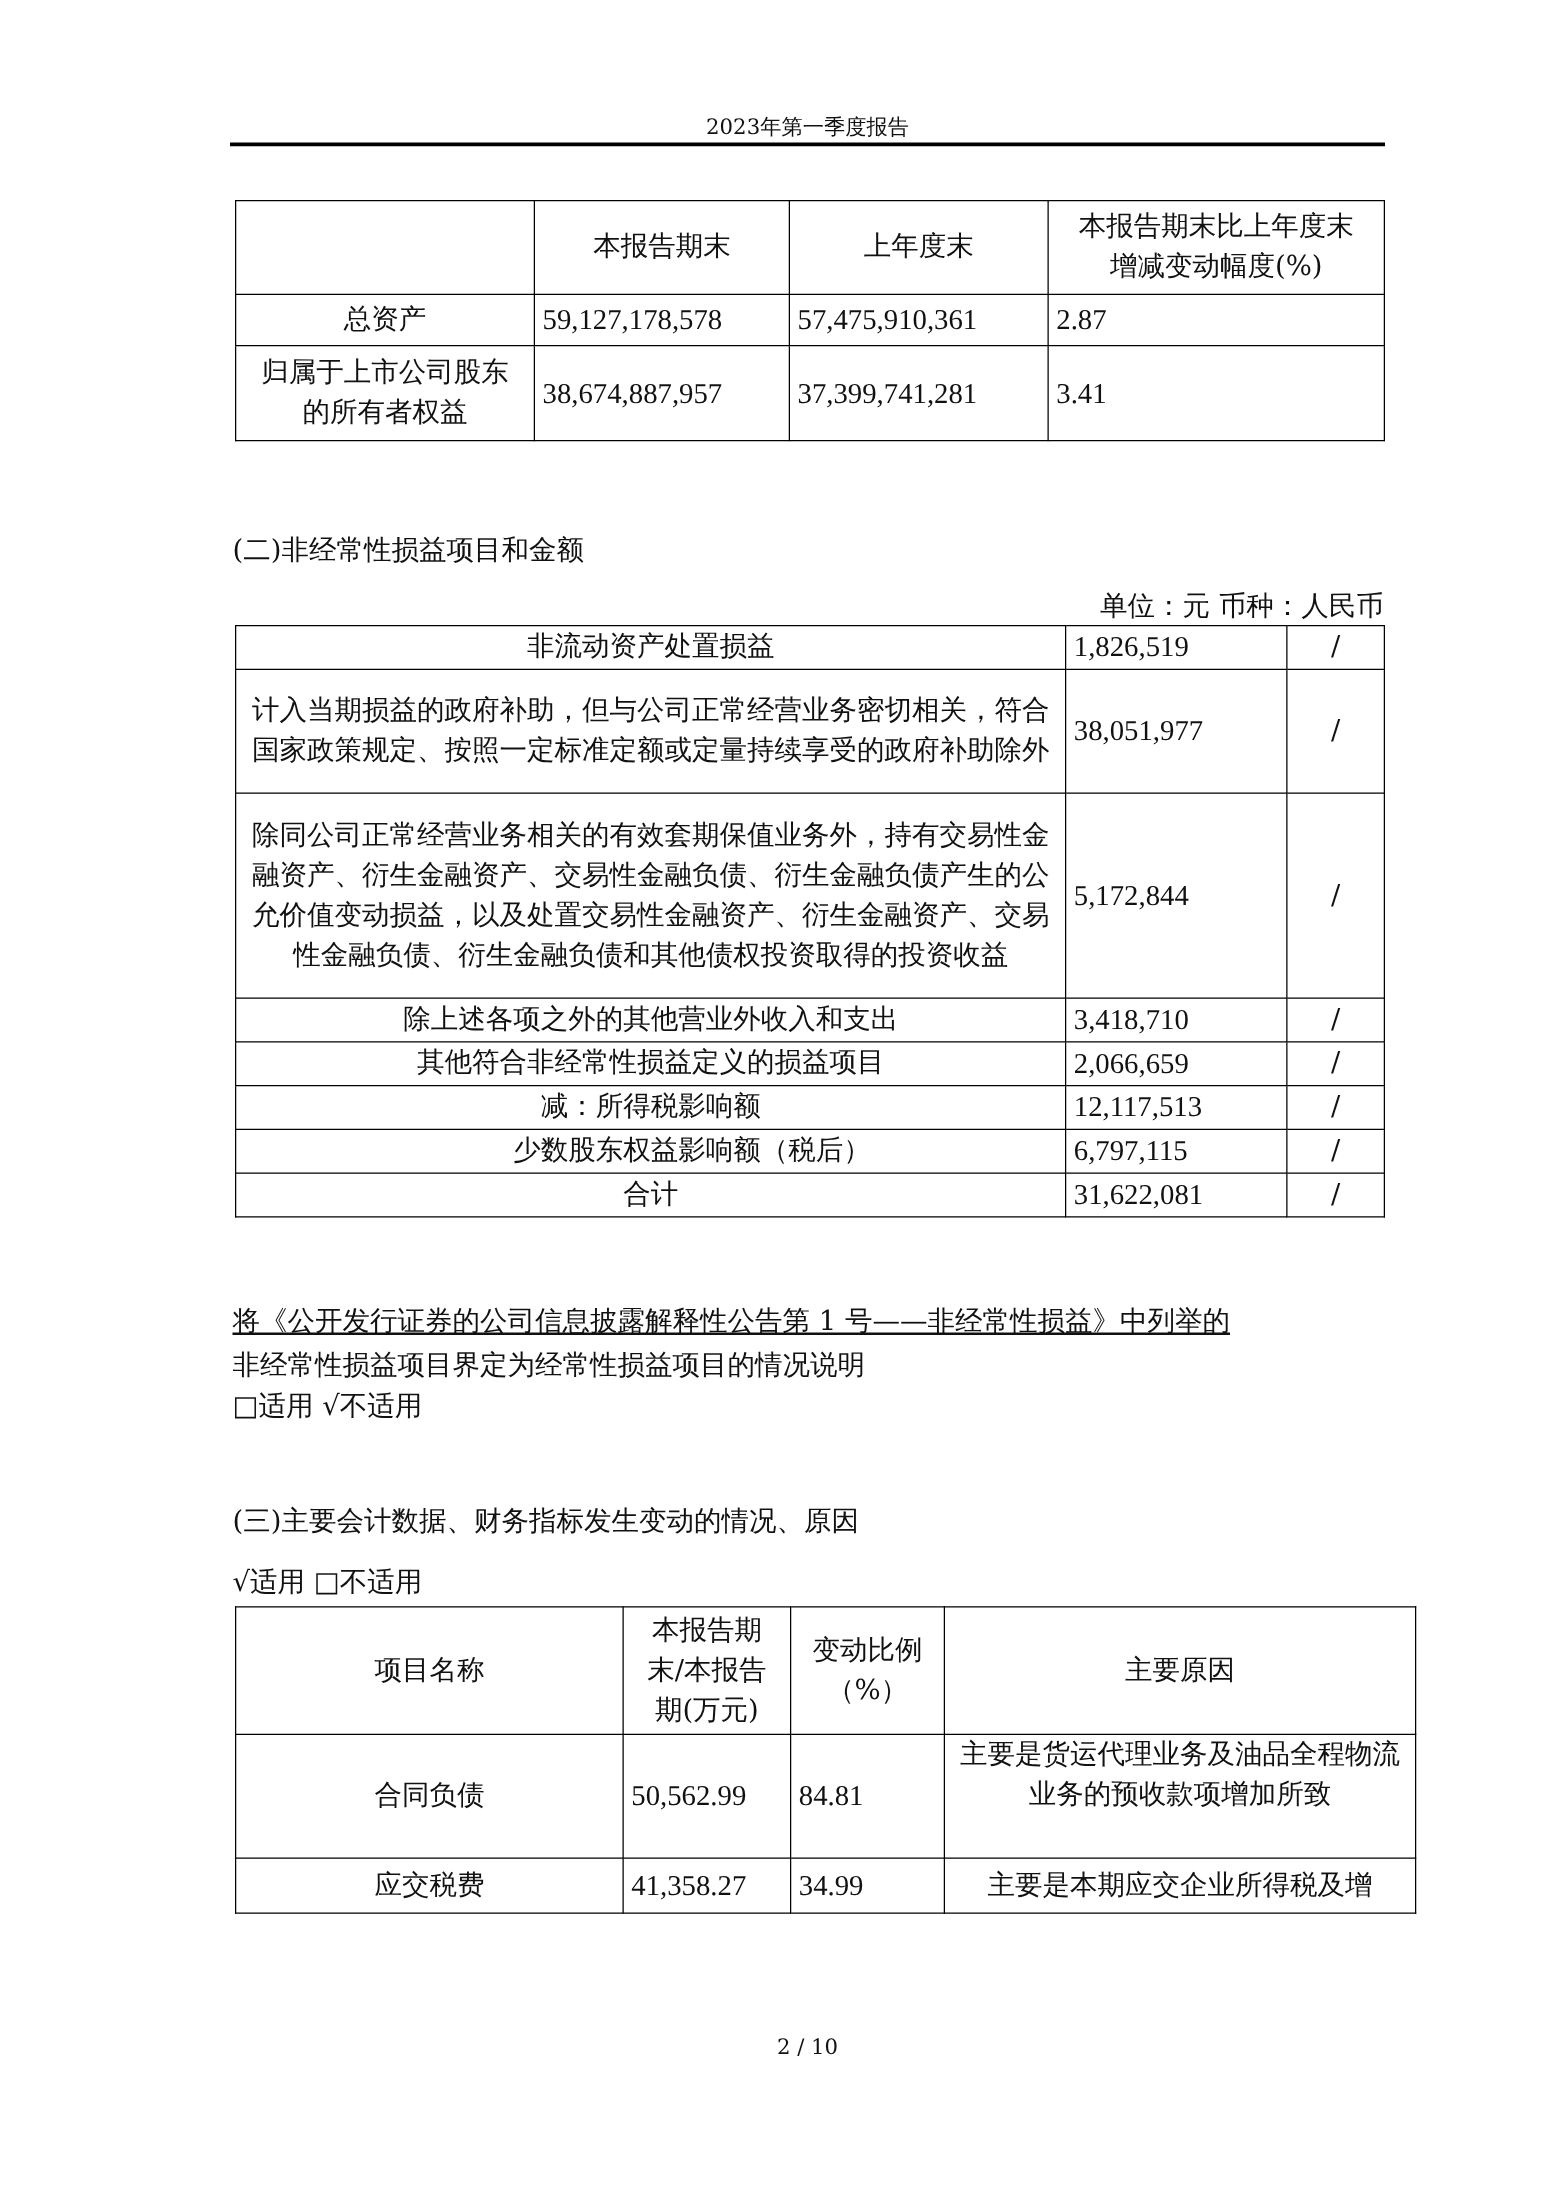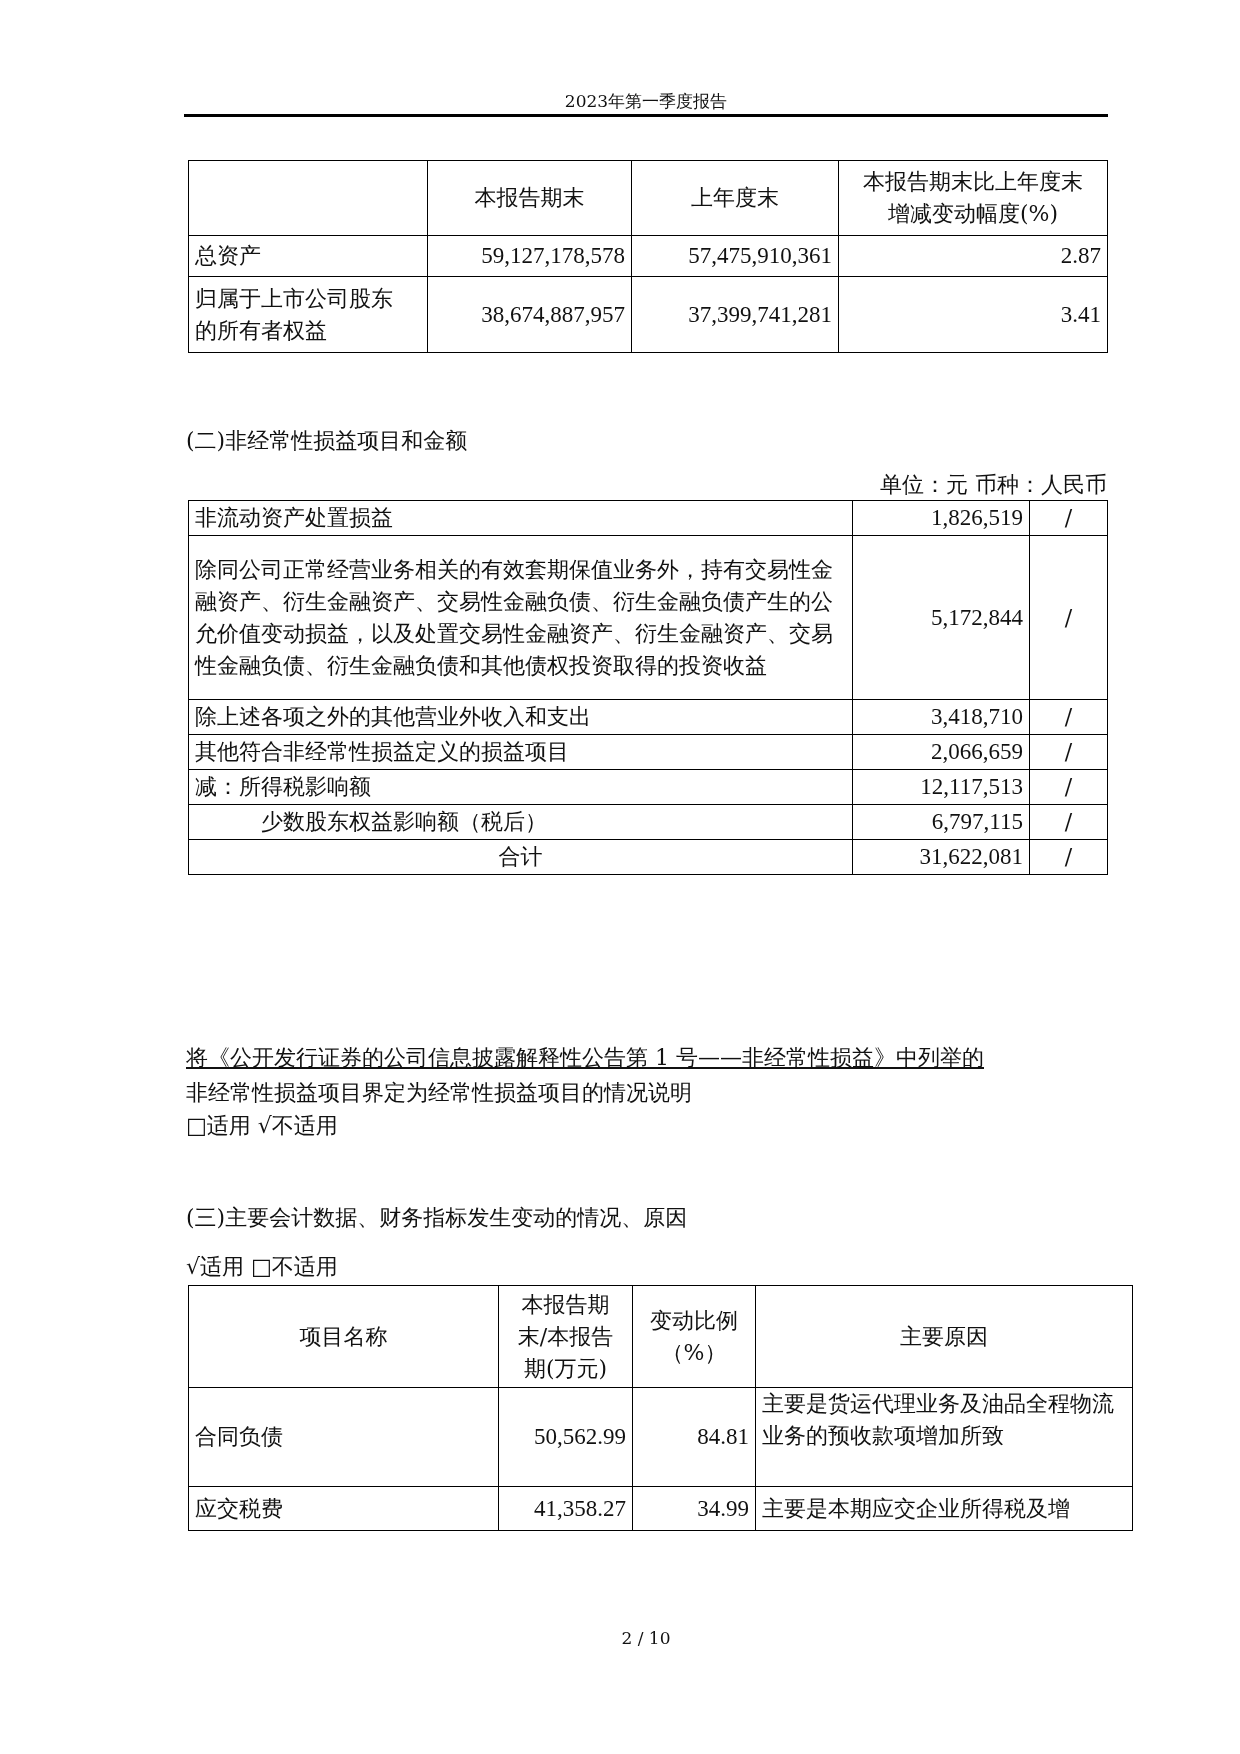--- a/index.html
+++ b/index.html
@@ -4,23 +4,23 @@
 <style>
   html, body { margin:0; padding:0; background:#ffffff; }
   body { width:1240px; height:1754px; position:relative; overflow:hidden;
          font-family:"DejaVu Serif","Liberation Serif",serif; color:#111; }
   .abs { position:absolute; }
   .hdr-title { left:0; width:1292px; top:90px; text-align:center; font-size:17px; }
   .hdr-rule { left:184px; top:114px; width:924px; height:3px; background:#000; }
   table { border-collapse:collapse; position:absolute; table-layout:fixed; }
   td, th { border:1.5px solid #000; font-weight:normal; font-size:22px; line-height:32px;
            padding:0 6px; vertical-align:middle; }
-  .num { text-align:right; font-family:"Liberation Serif","DejaVu Serif",serif; font-size:23px; }
+  .num { text-align:left; font-family:"Liberation Serif","DejaVu Serif",serif; font-size:23px; }
   .ctr { text-align:center; }
-  .lft { text-align:left; }
+  .lft { text-align:center; }
   .t1 { left:188px; top:160px; width:919px;border-radius:10px; }
   .t2 { left:188px; top:500px; width:919px; }
   .t3 { left:188px; top:1285px; width:944px; }
   .para { left:186px; font-size:22px; line-height:33px; white-space:nowrap; }
   .unit { right:133px; top:470px; font-size:22px;text-align:center; }
   .footer { left:0; width:1292px; top:1628px; text-align:center; font-size:17px; }
   .indent { padding-left:72px; }
 </style>
 </head>
 <body>
@@ -69,20 +69,25 @@
 <table class="t2">
   <colgroup>
       <col style="width:664px">
       <col style="width:177px">
       <col style="width:78px">
     </colgroup>
   <tbody>
   <tr style="height:35px">
     <td class="lft">非流动资产处置损益</td>
     <td class="num">1,826,519</td>
+    <td class="ctr">/</td>
+  </tr>
+  <tr style="height:99px">
+    <td class="lft">计入当期损益的政府补助，但与公司正常经营业务密切相关，符合国家政策规定、按照一定标准定额或定量持续享受的政府补助除外</td>
+    <td class="num">38,051,977</td>
     <td class="ctr">/</td>
   </tr>
   <tr style="height:164px">
     <td class="lft">除同公司正常经营业务相关的有效套期保值业务外，持有交易性金融资产、衍生金融资产、交易性金融负债、衍生金融负债产生的公允价值变动损益，以及处置交易性金融资产、衍生金融资产、交易性金融负债、衍生金融负债和其他债权投资取得的投资收益</td>
     <td class="num">5,172,844</td>
     <td class="ctr">/</td>
   </tr>
   <tr style="height:35px">
     <td class="lft">除上述各项之外的其他营业外收入和支出</td>
     <td class="num">3,418,710</td>

